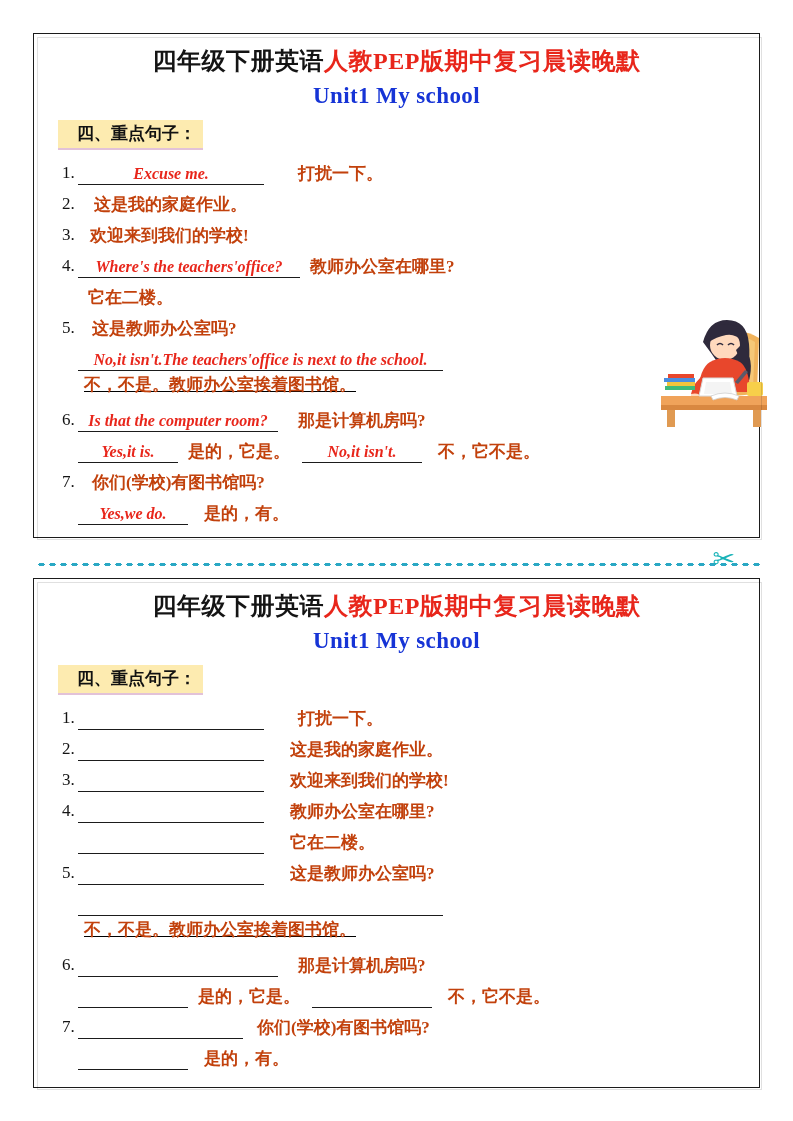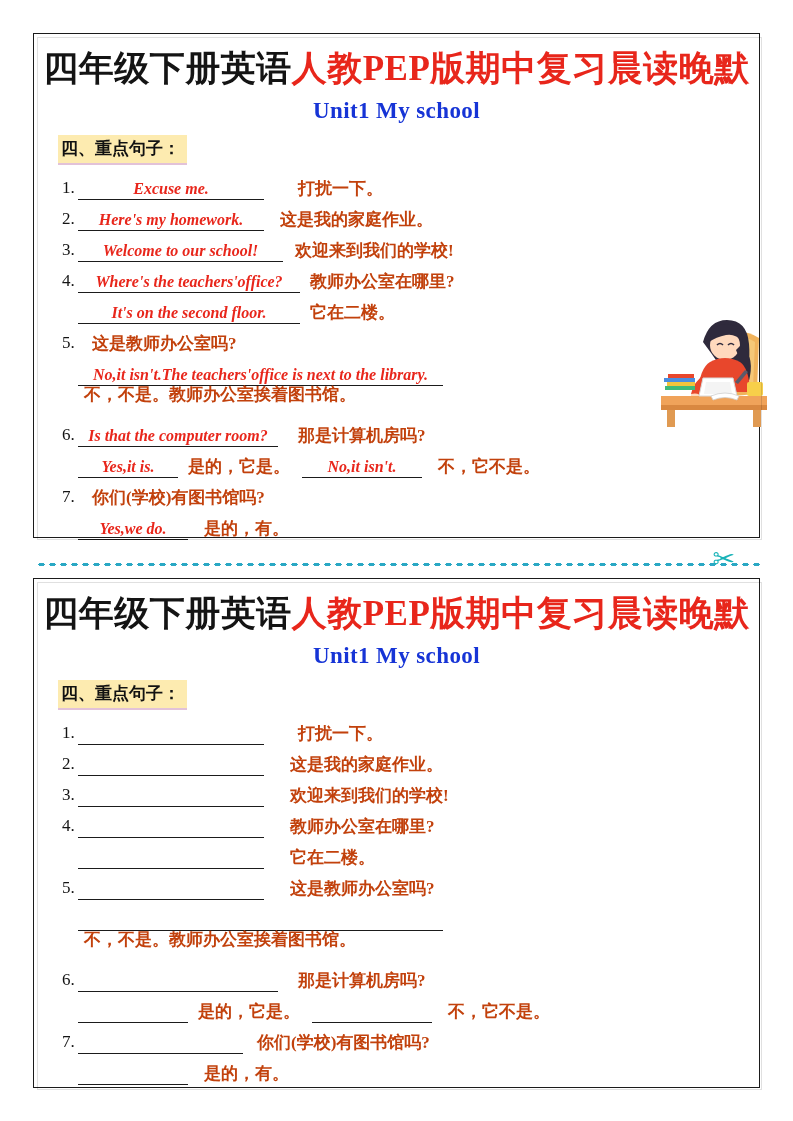--- a/index.html
+++ b/index.html
@@ -42,21 +42,21 @@
     pointer-events: none;
   }
 
   
   .title-row {
     text-align: center;
     margin-top: 11px;
     white-space: nowrap;
     font-family: "Liberation Serif", serif;
     font-weight: bold;
-    font-size: 35px;
+    font-size: 24px;
     letter-spacing: 0.5px;
   }
   .title-black { color: #141414; }
   .title-red { color: #e8261b; }
   .subtitle {
     text-align: center;
     margin-top: 6px;
     font-family: "Liberation Serif", serif;
     font-weight: bold;
     font-size: 23px;
@@ -68,21 +68,21 @@
   .section-head-wrap {
     margin: 11px 0 4px 24px;
   }
   .section-head {
     display: inline-block;
     background: #fdebb0;
     color: #111;
     font-family: "Liberation Serif", serif;
     font-weight: bold;
     font-size: 17px;
-    padding: 2px 7px 3px 3px;
+    padding: 2px 7px 3px 19px;
     border-bottom: 2px solid #e2c2d8;
   }
 
   
   .qlist {
     margin: 2px 0 0 0;
     padding: 0 10px 0 28px;
     position: relative;
   }
   .row {
@@ -130,21 +130,22 @@
     font-size: 17px;
     color: #c2410c;
     white-space: nowrap;
     padding-bottom: 3px;
     line-height: 1;
   }
 
   
   .row.plain {
     height: 30px;
-    align-items: flex-start;
+    align-items: center;
+    text-decoration: underline;
   }
   .row.plain .cn { padding-left: 6px; }
 
   
   .divider {
     position: absolute;
     left: 36px;
     right: 30px;
     top: 558px;
     height: 10px;
@@ -194,59 +195,50 @@
         <div class="row">
           <span class="num">1.</span>
           <span class="blank" style="width: 186px; text-align: right;">
             <span class="ans">Excuse me.</span>
           </span>
           <span style="width: 34px; flex: 0 0 auto;"></span>
           <span class="cn">打扰一下。</span>
         </div>
         <div class="row">
           <span class="num">2.</span>
-          <span class="blank" style="width: 186px;">
-            <span class="ans">Here's my homework.</span>
-          </span>
           <span style="width: 16px; flex: 0 0 auto;"></span>
           <span class="cn">这是我的家庭作业。</span>
         </div>
         <div class="row">
           <span class="num">3.</span>
-          <span class="blank" style="width: 205px;">
-            <span class="ans">Welcome to our school!</span>
-          </span>
           <span style="width: 12px; flex: 0 0 auto;"></span>
           <span class="cn">欢迎来到我们的学校!</span>
         </div>
         <div class="row">
           <span class="num">4.</span>
           <span class="blank" style="width: 222px;">
             <span class="ans">Where's the teachers'office?</span>
           </span>
           <span style="width: 10px; flex: 0 0 auto;"></span>
           <span class="cn">教师办公室在哪里?</span>
         </div>
         <div class="row">
           <span class="num blank">1.</span>
-          <span class="blank" style="width: 222px;">
-            <span class="ans">It's on the second floor.</span>
-          </span>
           <span style="width: 10px; flex: 0 0 auto;"></span>
           <span class="cn">它在二楼。</span>
         </div>
         <div class="row">
           <span class="num">5.</span>
           <span style="width: 14px; flex: 0 0 auto;"></span>
           <span class="cn">这是教师办公室吗?</span>
         </div>
         <div class="row">
           <span class="num blank">1.</span>
           <span class="blank" style="width: 365px;">
-            <span class="ans">No,it isn't.The teachers'office is next to the library.</span>
+            <span class="ans">No,it isn't.The teachers'office is next to the school.</span>
           </span>
         </div>
         <div class="row plain">
           <span class="num blank">1.</span>
           <span class="cn">不，不是。教师办公室挨着图书馆。</span>
         </div>
         <div class="row">
           <span class="num">6.</span>
           <span class="blank" style="width: 200px;">
             <span class="ans">Is that the computer room?</span>

